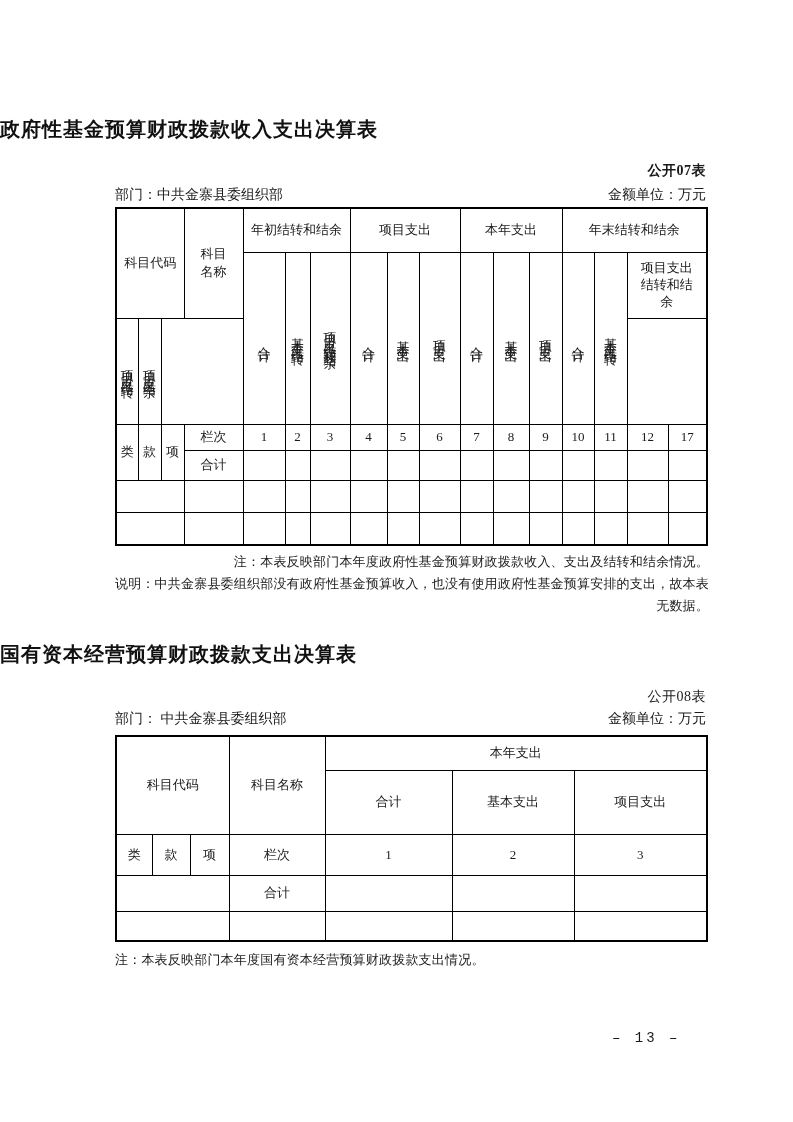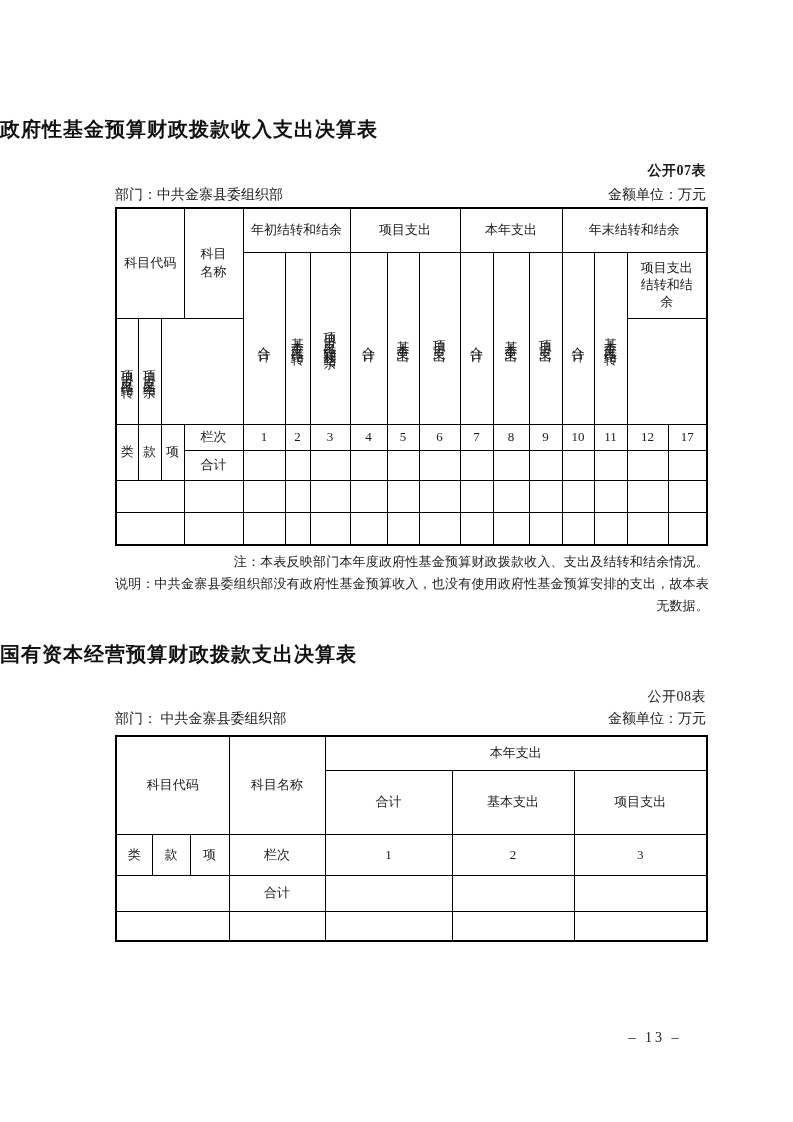--- a/index.html
+++ b/index.html
@@ -82,23 +82,23 @@
     letter-spacing: 0.2px;
     text-align: left;
   }
   .notes1 { top: 551px; text-align: right; }
   .notes2 { top: 949px; }
   .page-number {
     position: absolute;
     top: 1030px;
     left: 612px;
     width: 86px;
-    text-align: center;
     font-size: 14px;
     letter-spacing: 3px;
+    font-family: Liberation Mono, monospace;
   }
 </style>
 </head>
 <body>
 
 <div class="page">
 
   <div class="doc-title title1">政府性基金预算财政拨款收入支出决算表</div>
   <div class="form-no formno1">公开07表</div>
   <div class="meta-line meta1">
@@ -278,17 +278,18 @@
       <td colspan="3"></td>
       <td></td>
       <td></td>
       <td></td>
       <td></td>
     </tr>
   </tbody>
     </table>
 
   <div class="notes notes2">
+    <div>注：本表反映部门本年度国有资本经营预算财政拨款支出情况。</div>
   </div>
 
   <div class="page-number">– 13 –</div>
 
 </div>
 
 </body></html>

